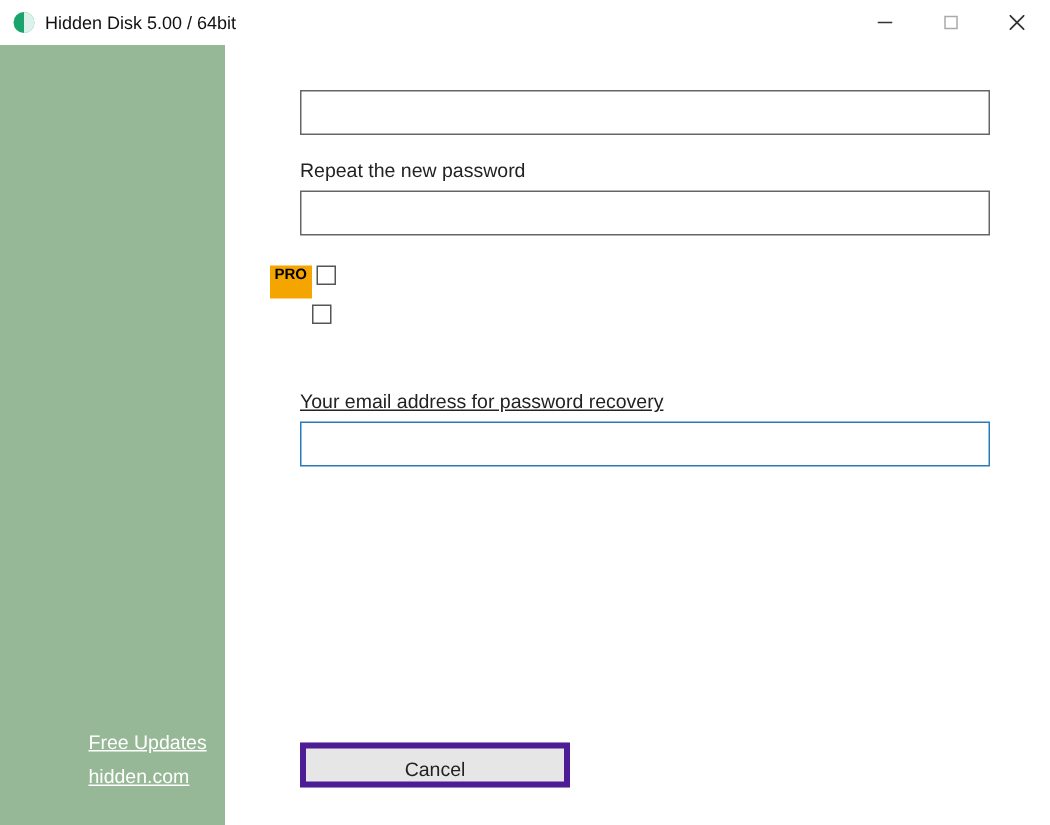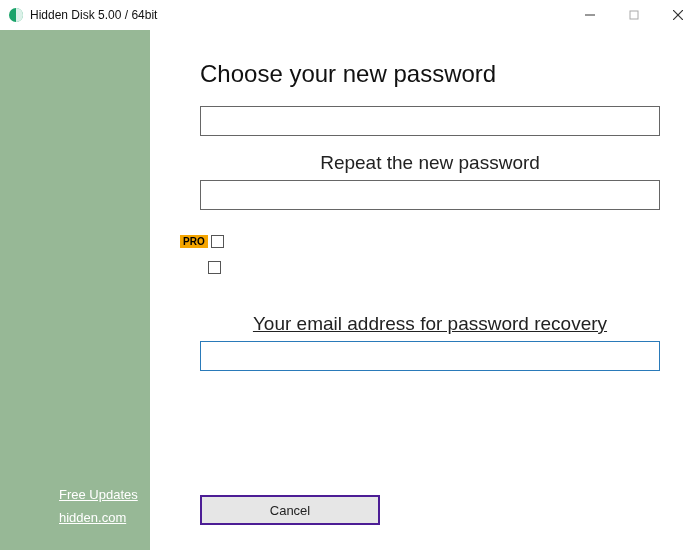--- a/index.html
+++ b/index.html
@@ -83,30 +83,28 @@
     height:30px;
     border:1px solid #666;
     padding:4px 6px;
     font-size:13px;
     outline:none;
   }
   .text-input.focused {
     border:1px solid #2a7ab9;
   }
   .label {
-    font-size:19px;
+    font-size:13px;
     margin:16px 0 6px 0;
-    text-align:center;
   }
   .options {
     margin:20px 0 0 -20px;
   }
   .opt-row {
     display:flex;
-    align-items:center;
     height:22px;
     margin-bottom:4px;
   }
   .pro-badge {
     background:#f5a500;
     color:#000;
     font-size:10px;
     font-weight:bold;
     padding:1px 3px;
     margin-right:3px;
@@ -130,21 +128,21 @@
     position:absolute;
     left:50px; right:40px;
     bottom:25px;
     display:flex;
     justify-content:space-between;
   }
   .btn {
     width:180px;
     height:30px;
     background:#e6e6e6;
-    border:2px solid #4c1d95;
+    border:4px solid #4c1d95;
     font-size:13px;
     cursor:pointer;
     text-align:center;
     line-height:28px;
   }
 </style>
 </head>
 <body>
 
 <div class="titlebar">
@@ -178,21 +176,20 @@
 
 <div class="body-area">
   <div class="sidebar">
     <div class="sidebar-links">
       <a>Free Updates</a>
       <a>hidden.com</a>
     </div>
   </div>
 
   <div class="content">
-    <h1 class="heading">Choose your new password</h1>
 
     <div class="field-block">
       <input type="password" class="text-input" value="" style="">
     </div>
 
     <div class="label">Repeat the new password</div>
     <div class="field-block">
       <input type="password" class="text-input" value="" style="">
     </div>
 

